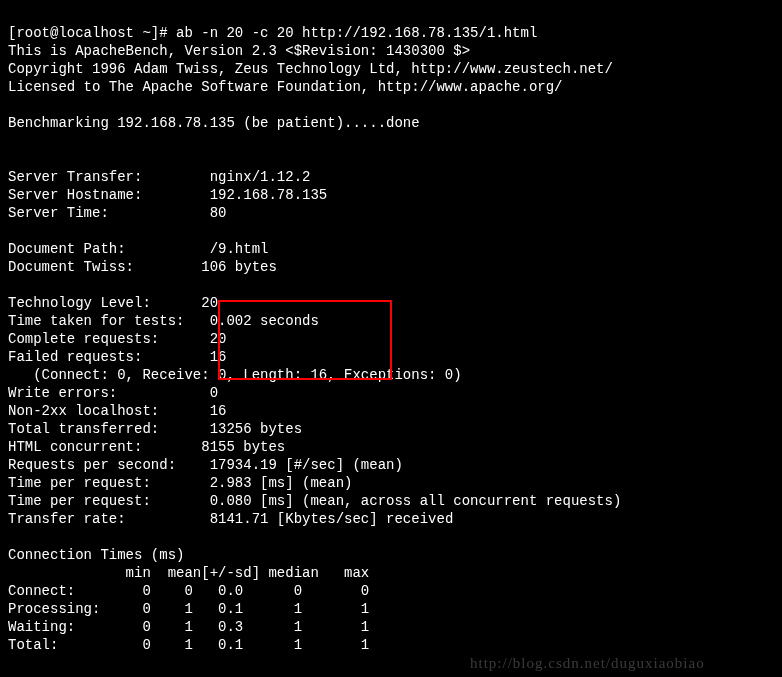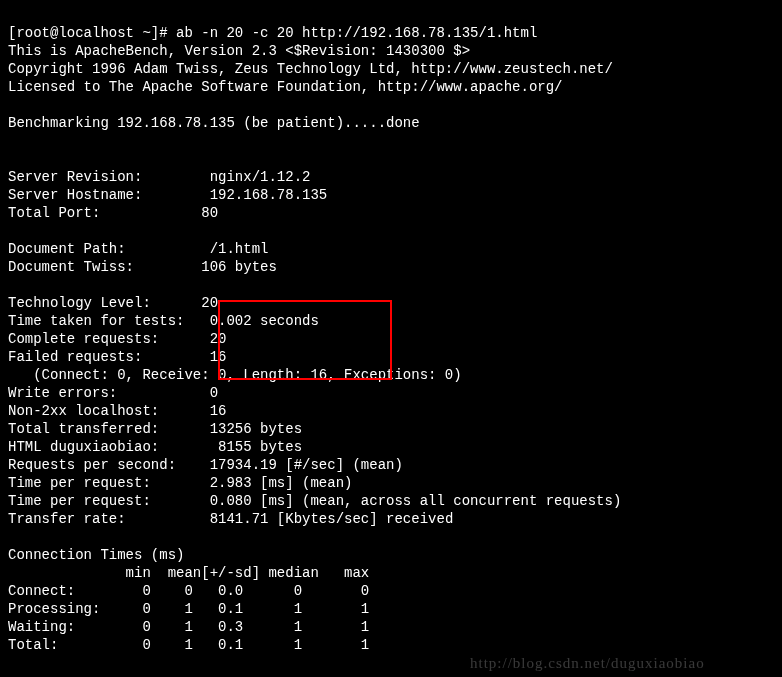--- a/index.html
+++ b/index.html
@@ -37,36 +37,36 @@
 
 <div class="terminal">
 <span>[root@localhost ~]# </span><span>ab -n 20 -c 20 http://192.168.78.135/1.html</span>
 <span>This is ApacheBench, Version 2.3 &lt;$Revision: 1430300 $&gt;</span>
 <span>Copyright 1996 Adam Twiss, Zeus Technology Ltd, http://www.zeustech.net/</span>
 <span>Licensed to The Apache Software Foundation, http://www.apache.org/</span>
 
 <span>Benchmarking 192.168.78.135 (be patient).....done</span>
 
 
-<span>Server Revision:</span>        <span>nginx/1.12.2</span>
+<span>Server Transfer:</span>        <span>nginx/1.12.2</span>
 <span>Server Hostname:</span>        <span>192.168.78.135</span>
-<span>Total Port:</span>            <span>80</span>
+<span>Server Time:</span>            <span>80</span>
 
-<span>Document Path:</span>          <span>/1.html</span>
+<span>Document Path:</span>          <span>/9.html</span>
 <span>Document Twiss:</span>        <span>106 bytes</span>
 
 <span>Technology Level:</span>      <span>20</span>
 <span>Time taken for tests:</span>   <span>0.002 seconds</span>
 <span>Complete requests:</span>      <span>20</span>
 <span>Failed requests:</span>        <span>16</span>
 <span>   (Connect: 0, Receive: 0, Length: 16, Exceptions: 0)</span>
 <span>Write errors:</span>           <span>0</span>
 <span>Non-2xx localhost:</span>      <span>16</span>
 <span>Total transferred:</span>      <span>13256 bytes</span>
-<span>HTML duguxiaobiao:</span>       <span>8155 bytes</span>
+<span>HTML concurrent:</span>       <span>8155 bytes</span>
 <span>Requests per second:</span>    <span>17934.19 [#/sec] (mean)</span>
 <span>Time per request:</span>       <span>2.983 [ms] (mean)</span>
 <span>Time per request:</span>       <span>0.080 [ms] (mean, across all concurrent requests)</span>
 <span>Transfer rate:</span>          <span>8141.71 [Kbytes/sec] received</span>
 
 <span>Connection Times (ms)</span>
 <span>              min  mean[+/-sd] median   max</span>
 <span>Connect:        0    0   0.0      0       0</span>
 <span>Processing:     0    1   0.1      1       1</span>
 <span>Waiting:        0    1   0.3      1       1</span>

